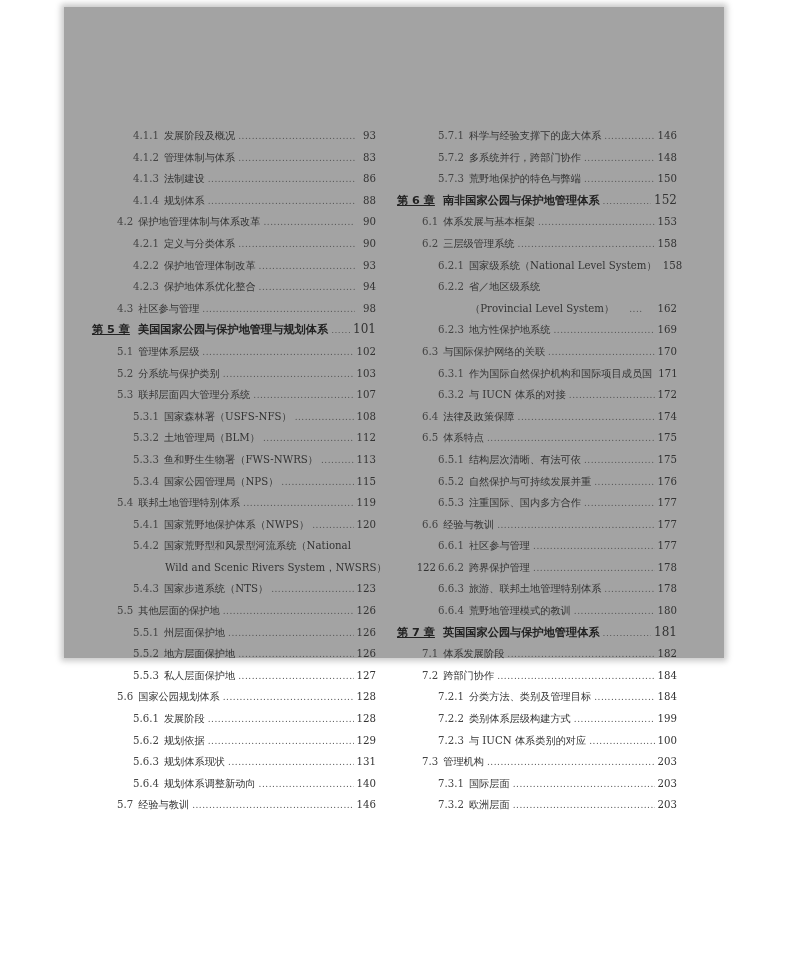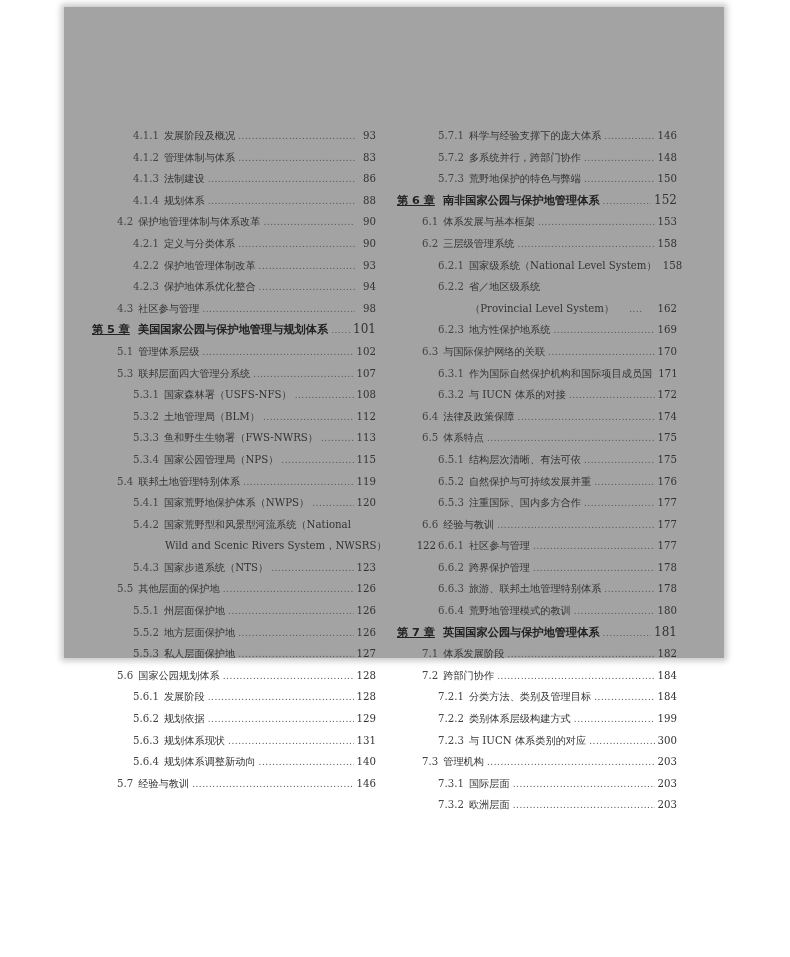--- a/index.html
+++ b/index.html
@@ -101,20 +101,26 @@
         <span class="leader"></span>
         <span class="page-no">101</span>
       </div>
       <div class="entry lvl-2">
         <span class="num">5.1</span>
         <span class="title">管理体系层级</span>
         <span class="leader"></span>
         <span class="page-no">102</span>
       </div>
       <div class="entry lvl-2">
+        <span class="num">5.2</span>
+        <span class="title">分系统与保护类别</span>
+        <span class="leader"></span>
+        <span class="page-no">103</span>
+      </div>
+      <div class="entry lvl-2">
         <span class="num">5.3</span>
         <span class="title">联邦层面四大管理分系统</span>
         <span class="leader"></span>
         <span class="page-no">107</span>
       </div>
       <div class="entry lvl-3">
         <span class="num">5.3.1</span>
         <span class="title">国家森林署（USFS-NFS）</span>
         <span class="leader"></span>
         <span class="page-no">108</span>
@@ -388,21 +394,21 @@
       <div class="entry lvl-3">
         <span class="num">7.2.2</span>
         <span class="title">类别体系层级构建方式</span>
         <span class="leader"></span>
         <span class="page-no">199</span>
       </div>
       <div class="entry lvl-3">
         <span class="num">7.2.3</span>
         <span class="title">与 IUCN 体系类别的对应</span>
         <span class="leader"></span>
-        <span class="page-no">300</span>
+        <span class="page-no">100</span>
       </div>
       <div class="entry lvl-2">
         <span class="num">7.3</span>
         <span class="title">管理机构</span>
         <span class="leader"></span>
         <span class="page-no">203</span>
       </div>
       <div class="entry lvl-3">
         <span class="num">7.3.1</span>
         <span class="title">国际层面</span>

